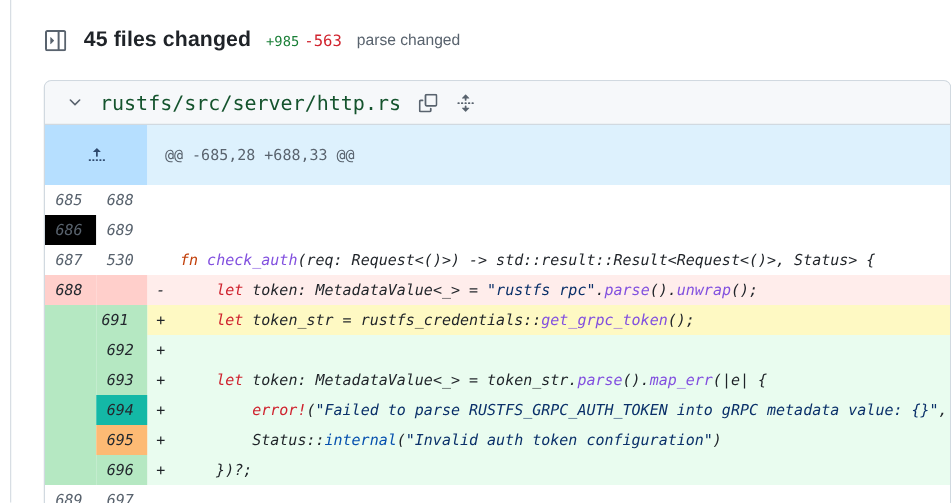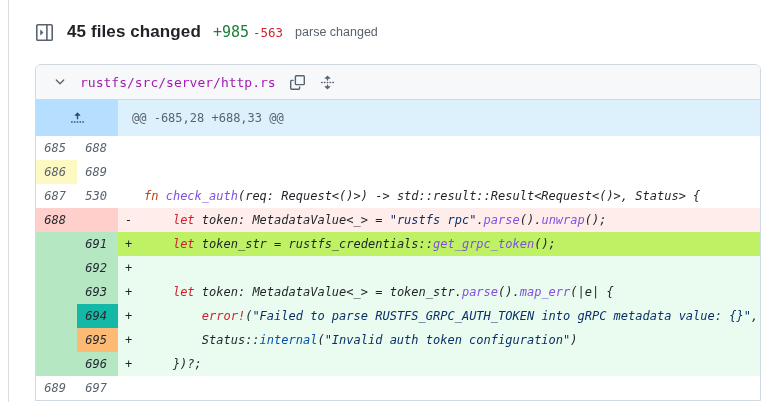--- a/index.html
+++ b/index.html
@@ -17,25 +17,25 @@
   .del-count { color:#d1242f; }
   .muted { color:#59636e; font-size:12.5px; }
 
   
   .file { position:absolute; left:35px; top:64px; right:0; border:1px solid #d1d9e0;
           border-radius:6px 6px 0 0; overflow:hidden; background:#fff; }
   .file-header { height:35px; background:#f6f8fa; border-bottom:1px solid #d1d9e0;
           display:flex; align-items:center; padding:0 10px 0 14px; gap:10px; }
   .icon-btn { background:transparent; border:none; color:#59636e; width:20px; height:20px;
           display:flex; align-items:center; justify-content:center; cursor:pointer; }
-  .file-path { font-family:"DejaVu Sans Mono","Liberation Mono",monospace; font-size:13px; color:#a21caf; }
+  .file-path { font-family:"DejaVu Sans Mono","Liberation Mono",monospace; font-size:16px; color:#14532d; }
 
   
   .mono { font-family:"DejaVu Sans Mono","Liberation Mono",monospace; font-size:12px; }
-  .hunk-row { display:flex; height:36px; }
+  .hunk-row { display:flex; height:48px; }
   .hunk-gutter { flex:0 0 82px; display:flex; align-items:center; justify-content:center; cursor:pointer; }
   .hunk-code { flex:1; display:flex; align-items:center; padding-left:14px; white-space:pre; }
   .diff-row { display:flex; height:24px; line-height:24px;font-style:italic; }
   .num { flex:0 0 41px; text-align:right; padding-right:11px; color:#59636e; cursor:pointer;
          font-family:"DejaVu Sans Mono","Liberation Mono",monospace; font-size:12px; }
   .code-cell { flex:1; white-space:pre; overflow:hidden; }
   .marker { display:inline-block; width:26px; padding-left:7px; }
   .diff-row.del .num { color:#24292f; }
   .diff-row.add .num { color:#24292f; }
 </style>
@@ -48,21 +48,21 @@
   <button class="toggle-btn">
     <span style="display:flex">
       <svg width="17" height="17" viewBox="0 0 16 16" fill="currentColor">
         <path d="M6.823 7.823a.25.25 0 0 1 0 .354l-2.396 2.396A.25.25 0 0 1 4 10.396V5.604a.25.25 0 0 1 .427-.177Z"></path>
         <path d="M1.75 0h12.5C15.216 0 16 .784 16 1.75v12.5A1.75 1.75 0 0 1 14.25 16H1.75A1.75 1.75 0 0 1 0 14.25V1.75C0 .784.784 0 1.75 0ZM1.5 1.75v12.5c0 .138.112.25.25.25H9.5v-13H1.75a.25.25 0 0 0-.25.25ZM11 14.5h3.25a.25.25 0 0 0 .25-.25V1.75a.25.25 0 0 0-.25-.25H11Z"></path>
       </svg>
     </span>
   </button>
   <span class="title">45 files changed</span>
   <span class="stats">
-    <span class="add-count mono" style="font-size: 15px; color: rgb(26, 127, 55);">+985</span>
+    <span class="add-count mono" style="font-size: 11px; color: rgb(26, 127, 55);">+985</span>
     <span class="del-count mono" style="font-size: 12.5px; color: rgb(209, 36, 47);">-563</span>
   </span>
   <span class="muted">parse changed</span>
 </div>
 
 <div class="file">
   <div class="file-header">
     <button class="icon-btn">
       <span style="display:flex">
         <svg width="14" height="14" viewBox="0 0 16 16" fill="currentColor">
@@ -99,38 +99,38 @@
     <div class="hunk-code mono" id="hunk-code" style="background: rgb(221, 241, 253); color: rgb(89, 99, 110);">@@ -685,28 +688,33 @@</div>
   </div>
 
   <div id="diff-body">
       <div class="diff-row context">
         <div class="num" style="background: rgb(255, 255, 255);">685</div>
         <div class="num" style="background: rgb(255, 255, 255);">688</div>
         <div class="code-cell mono" style="background: rgb(255, 255, 255);"><span class="marker"> </span></div>
       </div>
       <div class="diff-row context">
-        <div class="num" style="background: #fef9c3;">686</div>
+        <div class="num" style="background: #000000;">686</div>
         <div class="num" style="background: rgb(255, 255, 255);">689</div>
         <div class="code-cell mono" style="background: rgb(255, 255, 255);"><span class="marker"> </span></div>
       </div>
       <div class="diff-row context">
         <div class="num" style="background: rgb(255, 255, 255);">687</div>
         <div class="num" style="background: rgb(255, 255, 255);">530</div>
         <div class="code-cell mono" style="background: rgb(255, 255, 255);"><span class="marker"> </span><span style="color: #c2410c;">fn</span><span style="color: rgb(31, 35, 40);"> </span><span style="color: rgb(130, 80, 223);">check_auth</span><span style="color: rgb(31, 35, 40);">(req: Request&lt;()&gt;) -&gt; std::result::Result&lt;Request&lt;()&gt;, Status&gt; {</span></div>
       </div>
       <div class="diff-row del">
         <div class="num" style="background: rgb(255, 207, 203);">688</div>
         <div class="num" style="background: rgb(255, 207, 203);"></div>
         <div class="code-cell mono" style="background: rgb(255, 237, 235);"><span class="marker">-</span><span style="color: rgb(31, 35, 40);">    </span><span style="color: rgb(207, 34, 46);">let</span><span style="color: rgb(31, 35, 40);"> token: MetadataValue&lt;_&gt; = </span><span style="color: rgb(10, 48, 105);">"rustfs rpc"</span><span style="color: rgb(31, 35, 40);">.</span><span style="color: rgb(130, 80, 223);">parse</span><span style="color: rgb(31, 35, 40);">().</span><span style="color: rgb(130, 80, 223);">unwrap</span><span style="color: rgb(31, 35, 40);">();</span></div>
       </div>
       <div class="diff-row add">
         <div class="num" style="background: rgb(181, 232, 194);"></div>
-        <div class="num" style="background: rgb(181, 232, 194);">691</div>
-        <div class="code-cell mono" style="background: #bef264;"><span class="marker">+</span><span style="color: rgb(31, 35, 40);">    </span><span style="color: rgb(207, 34, 46);">let</span><span style="color: rgb(31, 35, 40);"> token_str = rustfs_credentials::</span><span style="color: rgb(130, 80, 223);">get_grpc_token</span><span style="color: rgb(31, 35, 40);">();</span></div>
+        <div class="num" style="background: rgb(181, 232, 194); text-align: center;">691</div>
+        <div class="code-cell mono" style="background: #fef9c3;"><span class="marker">+</span><span style="color: rgb(31, 35, 40);">    </span><span style="color: rgb(207, 34, 46);">let</span><span style="color: rgb(31, 35, 40);"> token_str = rustfs_credentials::</span><span style="color: rgb(130, 80, 223);">get_grpc_token</span><span style="color: rgb(31, 35, 40);">();</span></div>
       </div>
       <div class="diff-row add">
         <div class="num" style="background: rgb(181, 232, 194);"></div>
         <div class="num" style="background: rgb(181, 232, 194);">692</div>
         <div class="code-cell mono" style="background: rgb(233, 252, 239);"><span class="marker">+</span></div>
       </div>
       <div class="diff-row add">
         <div class="num" style="background: rgb(181, 232, 194);"></div>
         <div class="num" style="background: rgb(181, 232, 194);">693</div>
         <div class="code-cell mono" style="background: rgb(233, 252, 239);"><span class="marker">+</span><span style="color: rgb(31, 35, 40);">    </span><span style="color: rgb(207, 34, 46);">let</span><span style="color: rgb(31, 35, 40);"> token: MetadataValue&lt;_&gt; = token_str.</span><span style="color: rgb(130, 80, 223);">parse</span><span style="color: rgb(31, 35, 40);">().</span><span style="color: rgb(130, 80, 223);">map_err</span><span style="color: rgb(31, 35, 40);">(|e| {</span></div>

